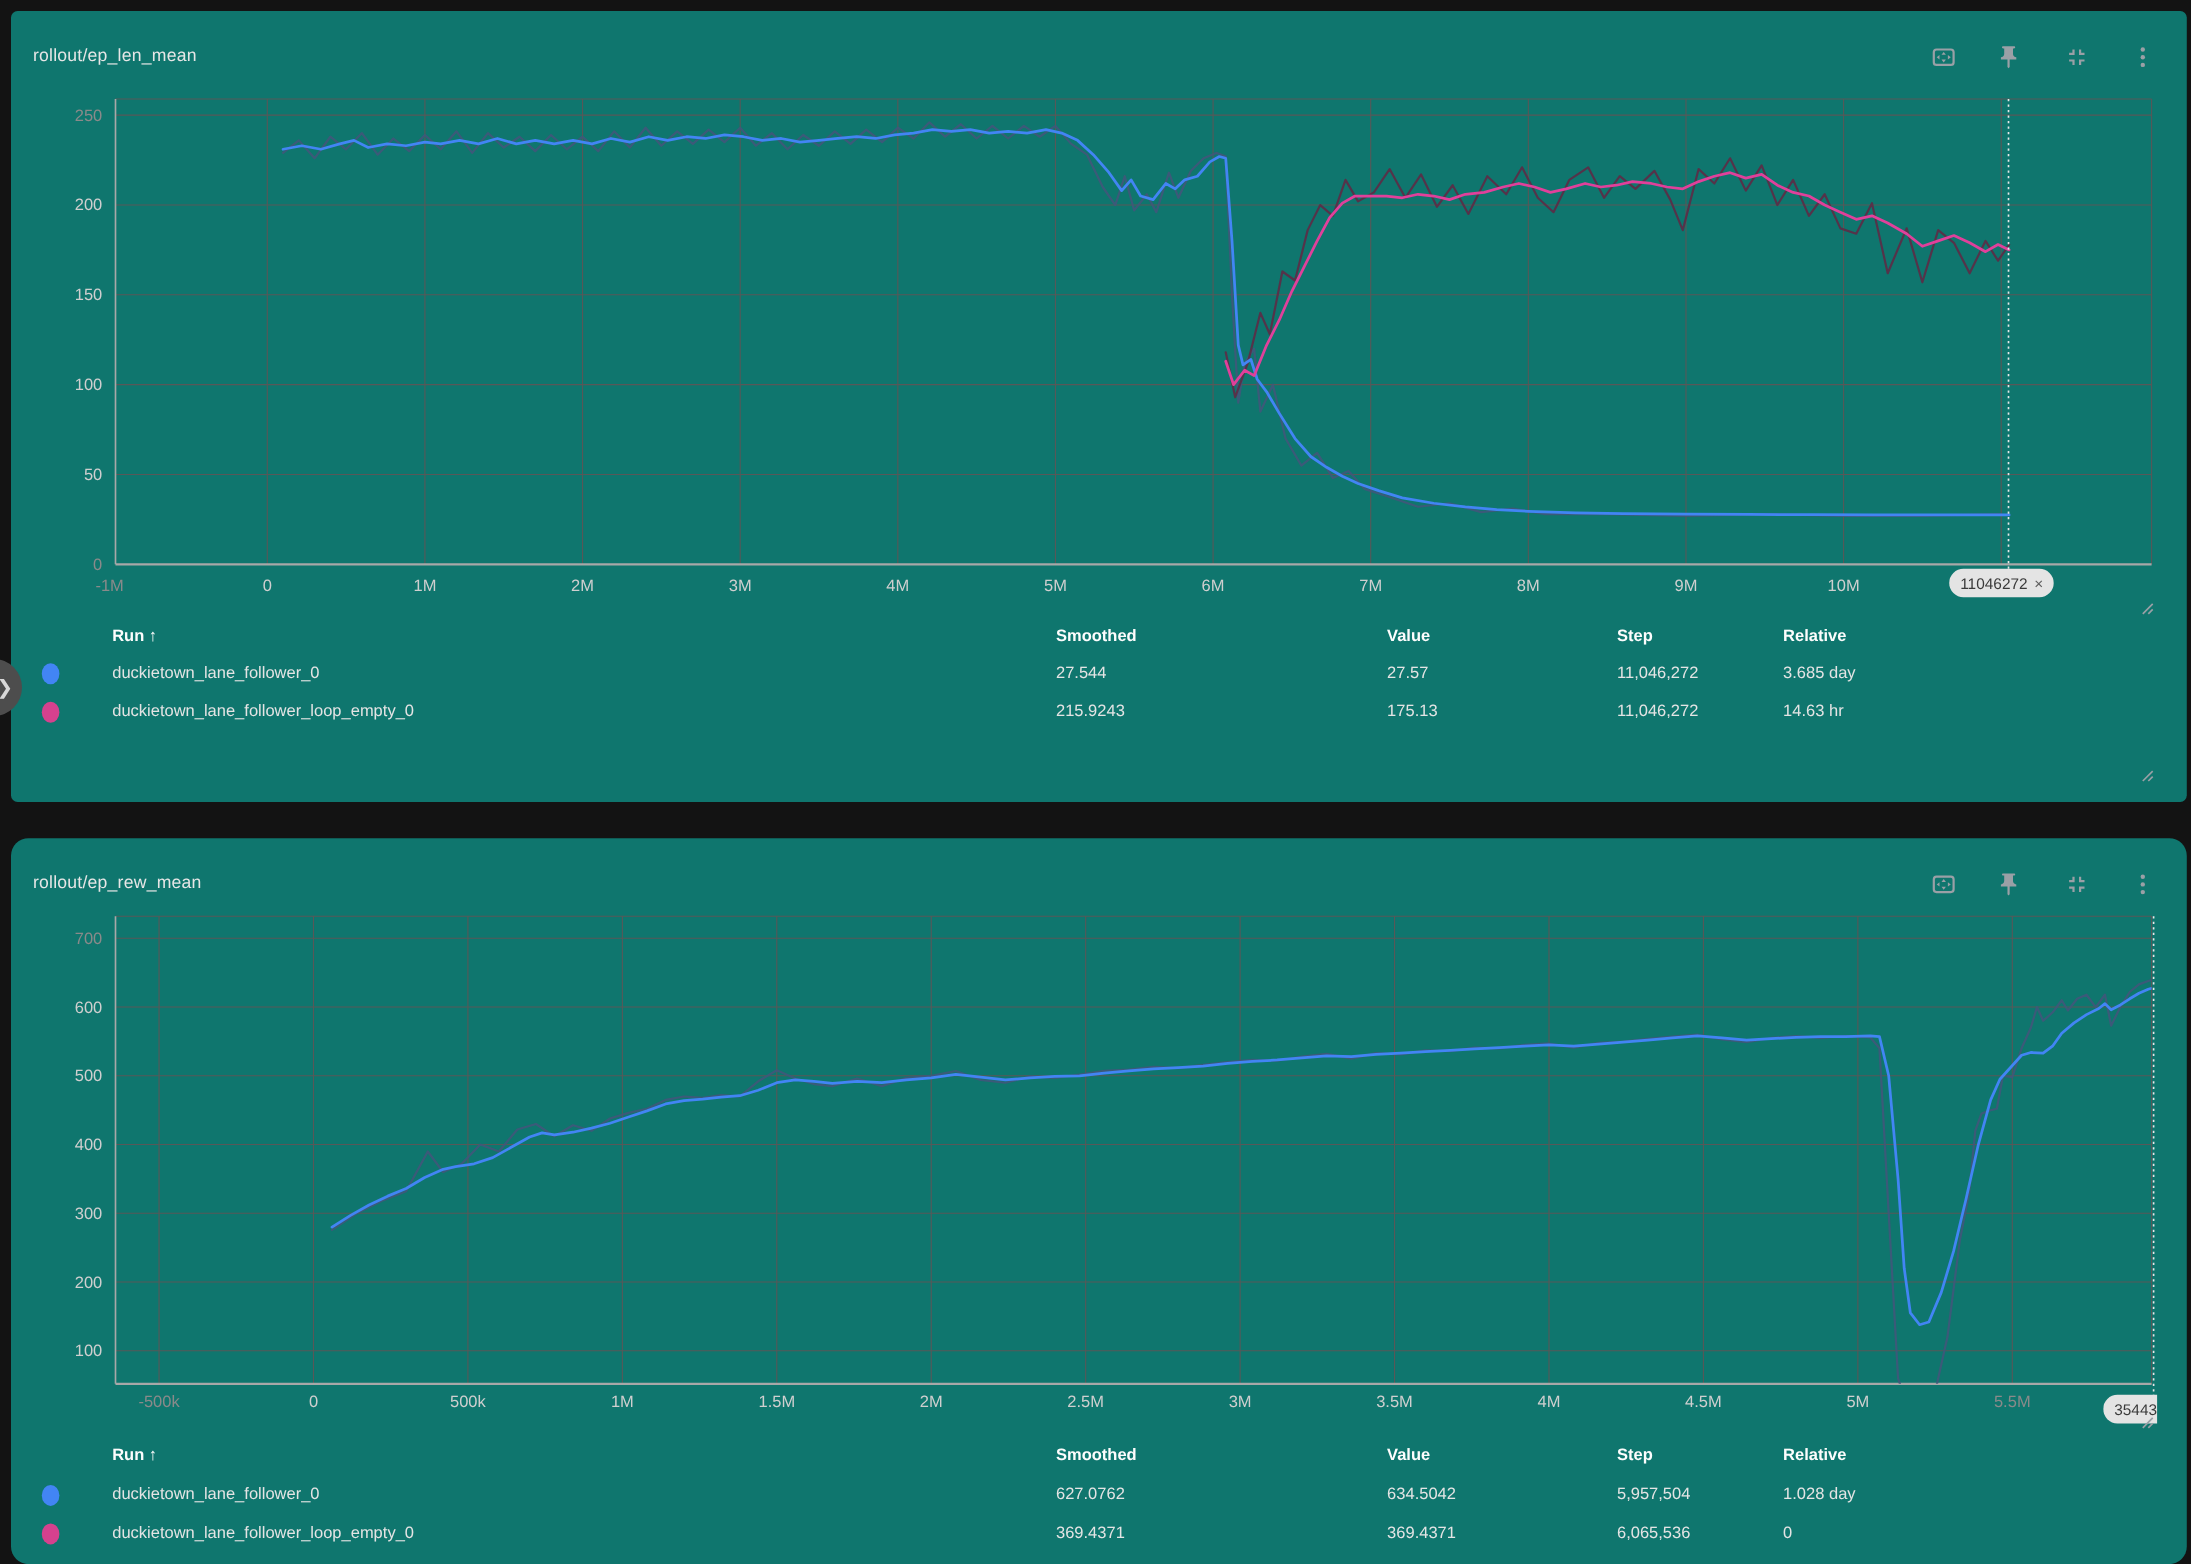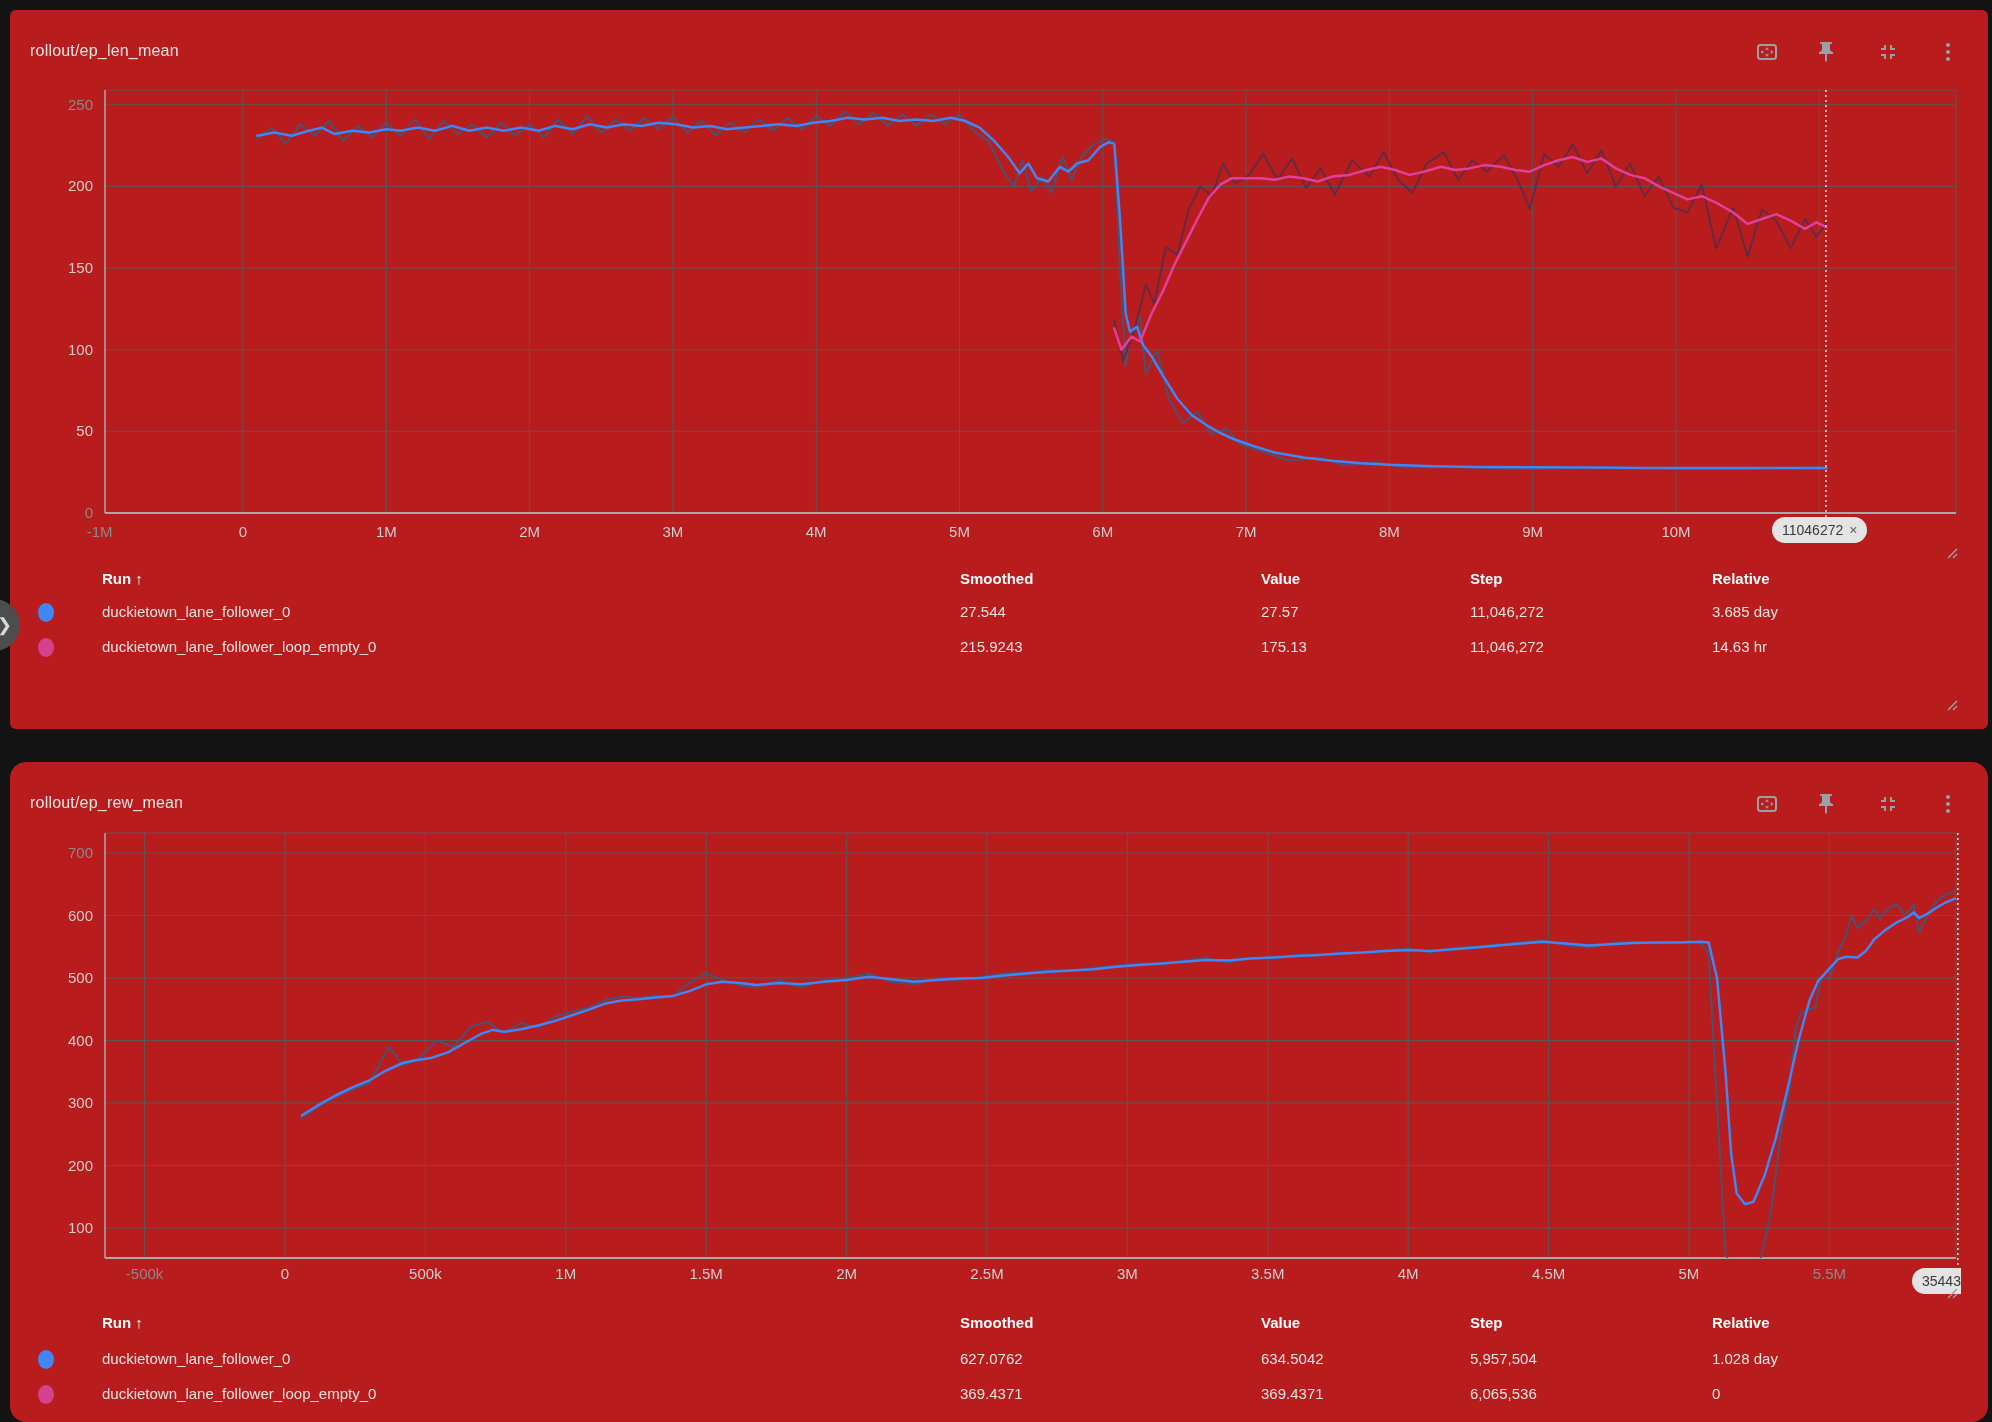--- a/index.html
+++ b/index.html
@@ -1,17 +1,17 @@
 <!DOCTYPE html>
 <html><head>
 <meta charset="utf-8">
 <style>
   html,body{margin:0;padding:0;background:#131313;width:1992px;height:1422px;overflow:hidden;
     font-family:"Liberation Sans",sans-serif;-webkit-font-smoothing:antialiased;}
-  .card{position:absolute;left:10px;width:1978px;background:#b91c1c;border-radius:6px;overflow:hidden;}
+  .card{position:absolute;left:10px;width:1978px;background:#0f766e;border-radius:6px;overflow:hidden;}
   #card-0{top:10px;height:719px;}
   #card-1{top:762px;height:660px;border-radius:16px;}
   .card-title{position:absolute;left:20px;top:32px;font-size:16px;color:#e6e6e6;letter-spacing:.2px;}
   .toolbar-icon{position:absolute;top:28px;width:28px;height:28px;display:flex;align-items:center;justify-content:center;cursor:pointer;}
   .ic-fit{left:1743px;} .ic-pin{left:1802px;} .ic-collapse{left:1864px;} .ic-kebab{left:1924px;}
   .chartwrap{position:absolute;left:0;top:0;}
   svg{display:block;}
   svg text{font-family:"Liberation Sans",sans-serif;font-size:15px;}
   .badge{position:absolute;height:26px;background:#e4e4e4;border-radius:13px;display:flex;align-items:center;
     padding:0 10px;font-size:14px;color:#3a3a3a;white-space:nowrap;cursor:pointer;text-align:center;}
@@ -19,21 +19,21 @@
   #badge-0{left:1762px;top:507px;}
   .badge-clip{position:absolute;left:1902px;top:505px;width:49px;height:28px;overflow:hidden;}
   #badge-1{left:0;top:1px;width:110px;border-radius:13px 0 0 13px;}
   .legend{position:absolute;left:0;width:1978px;}
   .legend-row{position:absolute;left:0;width:1978px;height:34px;line-height:34px;font-size:15px;color:#e4e4e4;}
   .legend-row.header{font-weight:bold;color:#fdfdfd;}
   .legend-row .c-run{position:absolute;left:92px;text-align:right;}
   .legend-row .c-smoothed{position:absolute;left:950px;}
   .legend-row .c-value{position:absolute;left:1251px;}
   .legend-row .c-step{position:absolute;left:1460px;}
-  .legend-row .c-relative{position:absolute;left:1702px;text-align:right;}
+  .legend-row .c-relative{position:absolute;left:1611px;text-align:right;}
   .dot{position:absolute;left:28px;top:8px;width:16px;height:19px;border-radius:50%;}
   .rowline{cursor:pointer;}
   .sort-arrow{font-weight:normal;margin-left:4px;}
   .resize-handle{position:absolute;cursor:nwse-resize;}
   #sidebar-toggle{position:absolute;left:-32px;top:599px;width:52px;height:52px;border-radius:50%;
     background:#4d4d4d;z-index:20;display:flex;align-items:center;justify-content:flex-end;
     padding-right:8px;box-sizing:border-box;cursor:pointer;}
   #sidebar-toggle .chev{color:#d8d8d8;font-size:18px;}
 </style>
 </head>

